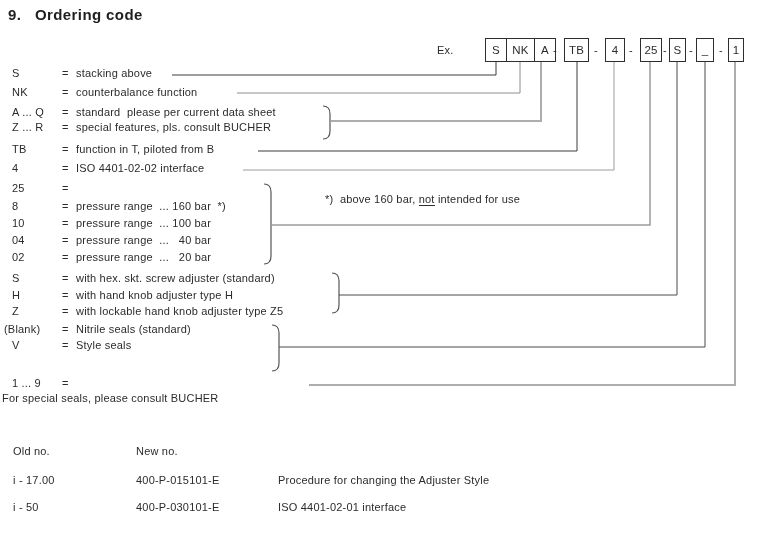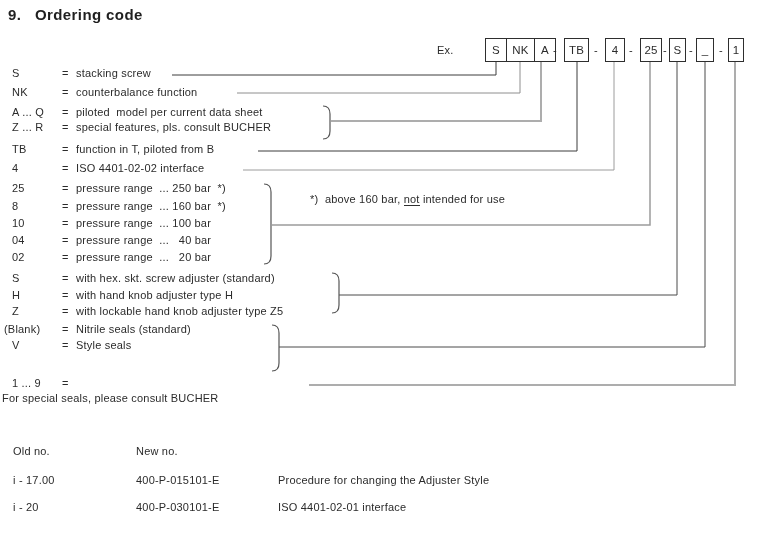--- a/index.html
+++ b/index.html
@@ -85,51 +85,50 @@
 
     <path d="M323,106 Q330,106 330,114 L330,131 Q330,139 323,139" fill="none" stroke="#555" stroke-width="1.2"></path>
     <path d="M264,184 Q271,184 271,192 L271,256 Q271,264 264,264" fill="none" stroke="#555" stroke-width="1.2"></path>
     <path d="M332,273 Q339,273 339,281 L339,305 Q339,313 332,313" fill="none" stroke="#555" stroke-width="1.2"></path>
     <path d="M272,325 Q279,325 279,333 L279,363 Q279,371 272,371" fill="none" stroke="#555" stroke-width="1.2"></path>
   </svg>
 
   <div class="row" style="top:67px">
     <span class="c">S</span>
     <span class="e">=</span>
-    <span class="d">stacking screw</span>
+    <span class="d">stacking above</span>
   </div>
   <div class="row" style="top:86px">
     <span class="c">NK</span>
     <span class="e">=</span>
     <span class="d">counterbalance function</span>
   </div>
   <div class="row" style="top:106px">
     <span class="c">A ... Q</span>
     <span class="e">=</span>
-    <span class="d">piloted  model per current data sheet</span>
+    <span class="d">standard  please per current data sheet</span>
   </div>
   <div class="row" style="top:121px">
     <span class="c">Z ... R</span>
     <span class="e">=</span>
     <span class="d">special features, pls. consult BUCHER</span>
   </div>
   <div class="row" style="top:143px">
     <span class="c">TB</span>
     <span class="e">=</span>
     <span class="d">function in T, piloted from B</span>
   </div>
   <div class="row" style="top:162px">
     <span class="c">4</span>
     <span class="e">=</span>
     <span class="d">ISO 4401-02-02 interface</span>
   </div>
   <div class="row" style="top:182px">
     <span class="c">25</span>
     <span class="e">=</span>
-    <span class="d">pressure range  ... 250 bar  *)</span>
   </div>
   <div class="row" style="top:200px">
     <span class="c">8</span>
     <span class="e">=</span>
     <span class="d">pressure range  ... 160 bar  *)</span>
   </div>
   <div class="row" style="top:217px">
     <span class="c">10</span>
     <span class="e">=</span>
     <span class="d">pressure range  ... 100 bar</span>
@@ -170,33 +169,33 @@
     <span class="d">Style seals</span>
   </div>
   <div class="row" style="top:356px">
     <span class="full">For special seals, please consult BUCHER</span>
   </div>
   <div class="row" style="top:377px">
     <span class="c">1 ... 9</span>
     <span class="e">=</span>
   </div>
 
-  <div class="note" style="left:297px;top:181px">
+  <div class="note" style="left:312px;top:181px">
     <span>*)  above 160 bar, </span><span class="u">not</span><span> intended for use</span>
   </div>
 
 
   <div class="t-head" style="top:445px">
     <span class="t-old">Old no.</span>
     <span class="t-new">New no.</span>
   </div>
   <div class="t-row" style="top:474px">
     <span class="t-old">i - 17.00</span>
     <span class="t-new">400-P-015101-E</span>
     <span class="t-desc">Procedure for changing the Adjuster Style</span>
   </div>
   <div class="t-row" style="top:501px">
-    <span class="t-old">i - 20</span>
+    <span class="t-old">i - 50</span>
     <span class="t-new">400-P-030101-E</span>
     <span class="t-desc">ISO 4401-02-01 interface</span>
   </div>
 
 </div>
 
 </body></html>

